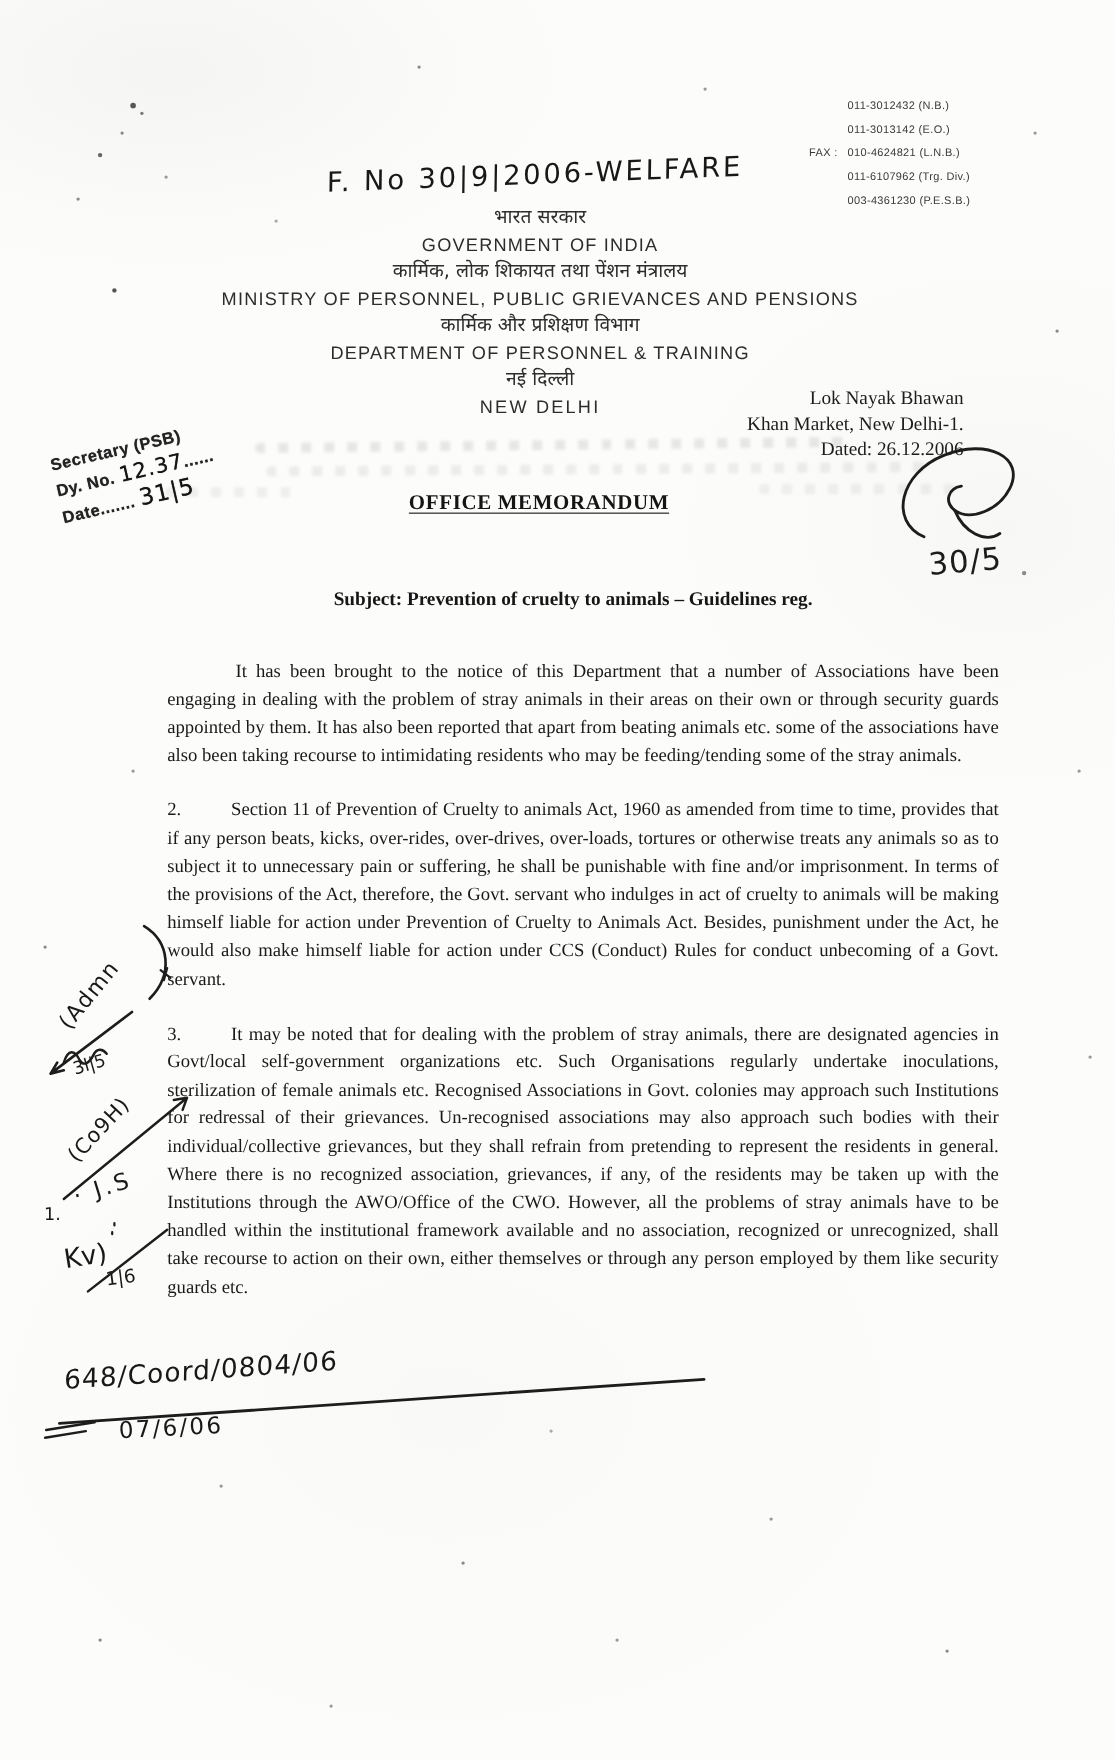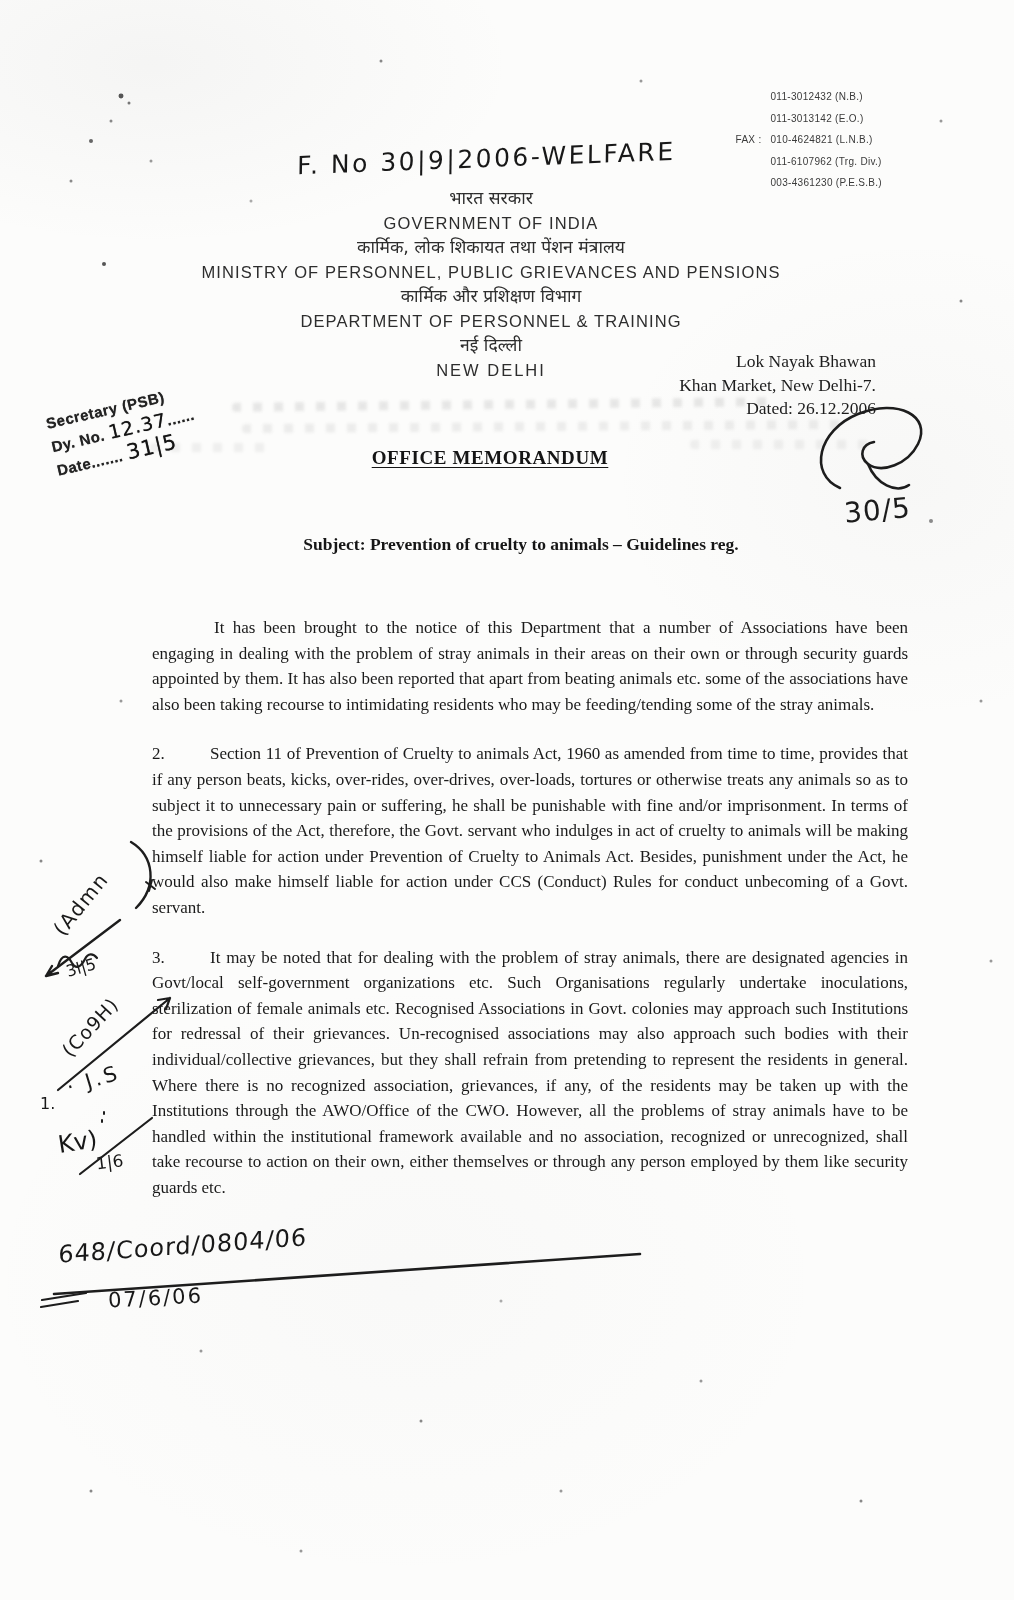--- a/index.html
+++ b/index.html
@@ -66,21 +66,21 @@
   .stamp .hwv.big{font-size:21px;}
 
   
   .memo-title{position:absolute;top:447px;left:0;width:100%;text-align:center;
     transform:translateX(-17px);font-weight:bold;font-size:19px;letter-spacing:.6px;
     text-decoration:underline;text-underline-offset:3px;color:#151515;}
   .subject{position:absolute;top:534px;left:0;width:100%;text-align:center;
     transform:translateX(14px);font-weight:bold;font-size:17.5px;color:#161616;}
 
   
-  .content{position:absolute;left:152px;top:615px;width:756px;}
+  .content{position:absolute;left:152px;top:597px;width:756px;}
   .content p{margin:0;text-align:justify;font-size:17px;line-height:25.6px;color:#1a1a1a;}
   .content p + p{margin-top:24px;}
   .p-num{display:inline-block;width:58px;}
   .content p.first{text-indent:62px;}
   .content p.first .p-num{width:0;}
 
   
   .mnote{position:absolute;white-space:nowrap;}
   .n-admn{left:44px;top:892px;font-size:20px;letter-spacing:1.5px;transform:rotate(-51deg);}
   .n-sig31{left:66px;top:958px;font-size:16px;transform:rotate(-16deg);}
@@ -127,21 +127,21 @@
     <div class="lh-hi">कार्मिक, लोक शिकायत तथा पेंशन मंत्रालय</div>
     <div class="lh-en">MINISTRY OF PERSONNEL, PUBLIC GRIEVANCES AND PENSIONS</div>
     <div class="lh-hi">कार्मिक और प्रशिक्षण विभाग</div>
     <div class="lh-en">DEPARTMENT OF PERSONNEL &amp; TRAINING</div>
     <div class="lh-hi">नई दिल्ली</div>
     <div class="lh-en" style="letter-spacing:2px;">NEW DELHI</div>
   </div>
 
   <div class="addr">
     <div>Lok Nayak Bhawan</div>
-    <div>Khan Market, New Delhi-7.</div>
+    <div>Khan Market, New Delhi-1.</div>
     <div>Dated: 26.12.2006</div>
   </div>
 
   <div class="stamp">
     <div>Secretary (PSB)</div>
     <div>
       <span>Dy. No.</span>
       <span class="hwv">12.37</span><span>......</span>
     </div>
     <div>

